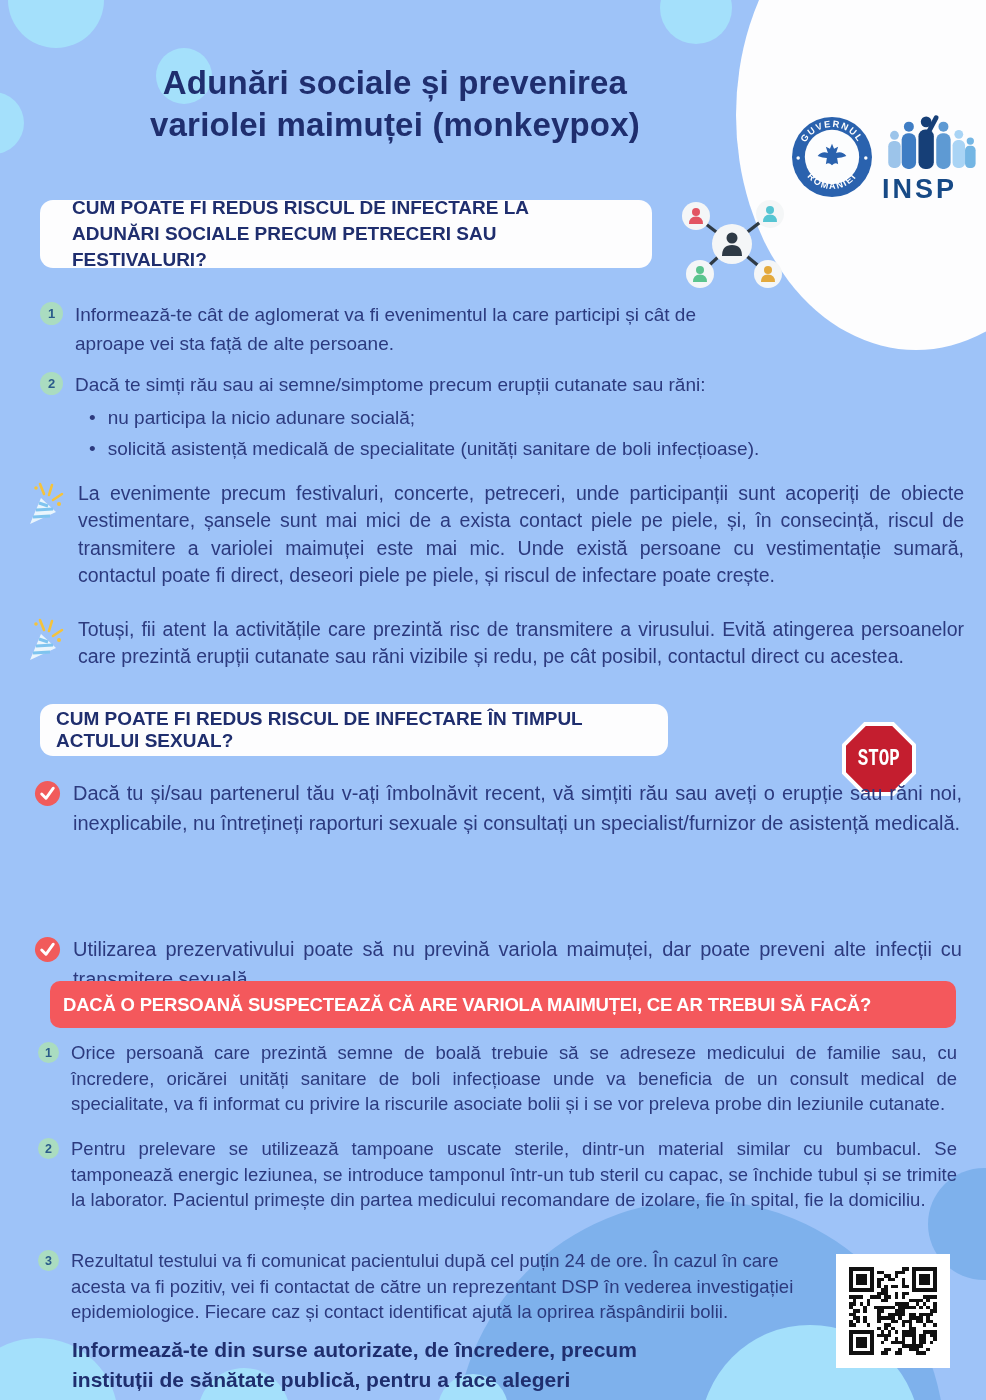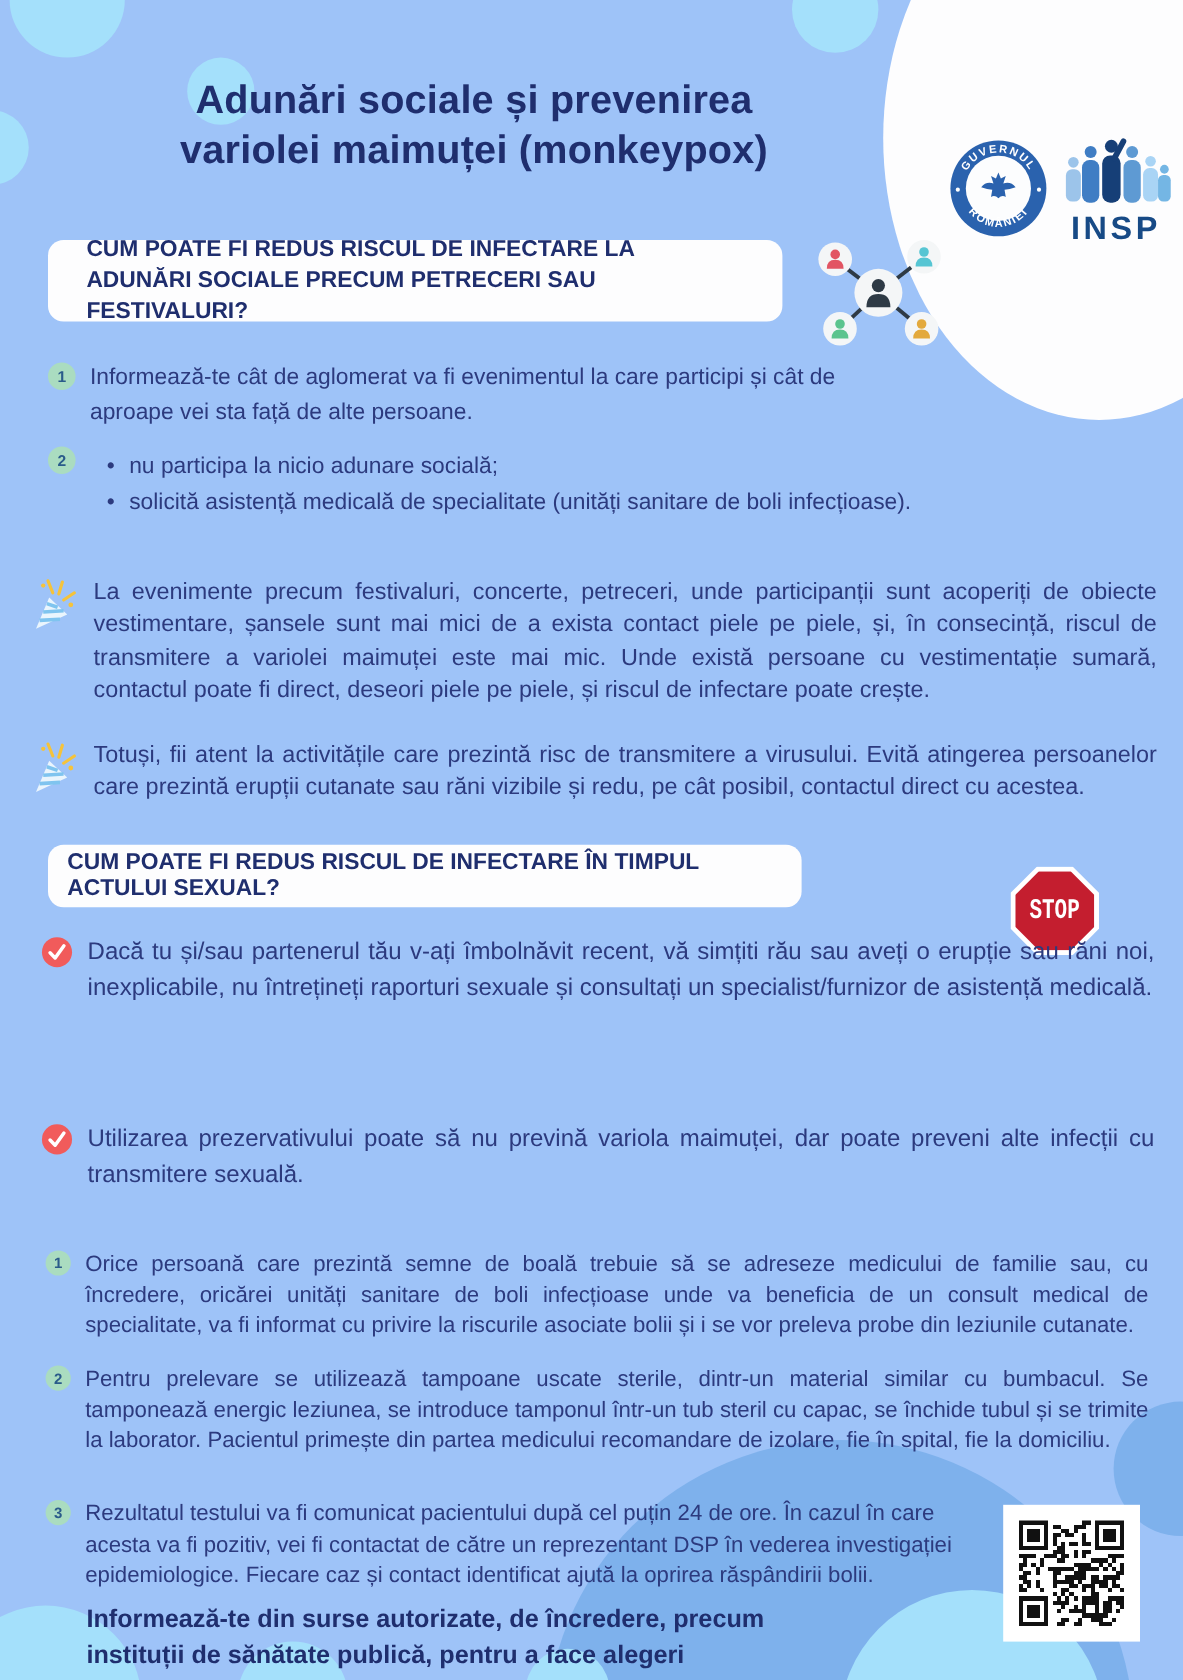--- a/index.html
+++ b/index.html
@@ -14,21 +14,21 @@
   .deco{position:absolute;border-radius:50%;}
   .deco.light{background:var(--circle-light);}
   .deco.med{background:var(--circle-med);}
 
   .white-blob{position:absolute;top:-120px;right:-110px;width:360px;height:470px;border-radius:50%;background:var(--box-white);}
 
   .title{position:absolute;top:62px;left:0;width:790px;text-align:center;
     font-size:33px;font-weight:700;line-height:1.28;color:var(--ink-dark);letter-spacing:.2px;}
 
   .gov-seal{position:absolute;top:116px;left:791px;width:82px;height:82px;}
-  .insp{position:absolute;top:112px;left:882px;width:96px;text-align:center;}
+  .insp{position:absolute;top:112px;left:882px;width:96px;}
   .insp-word{font-size:27px;font-weight:800;color:var(--insp-navy);letter-spacing:3px;margin-top:-2px;}
 
   .hbox{position:absolute;background:var(--box-white);border-radius:13px;color:var(--ink-dark);
     font-weight:700;display:flex;align-items:center;}
   .hbox1{top:200px;left:40px;width:612px;height:68px;padding:8px 32px;font-size:19px;line-height:1.38;}
   .hbox2{top:704px;left:40px;width:628px;height:52px;padding:0 16px;font-size:19px;}
 
   .net-icon{position:absolute;top:196px;left:672px;width:120px;height:96px;}
 
   .item{position:absolute;display:flex;align-items:flex-start;gap:12px;color:var(--ink-body);}
@@ -172,20 +172,21 @@
   </svg>
 
   <div class="item" style="top:300px;left:40px;width:700px;">
     <span class="numbadge">1</span>
     <div class="itext" style="max-width:648px;">Informează-te cât de aglomerat va fi evenimentul la care participi și cât de aproape vei sta față de alte persoane.</div>
   </div>
 
   <div class="item" style="top:370px;left:40px;width:900px;">
     <span class="numbadge">2</span>
     <div>
+      <div class="itext">Dacă te simți rău sau ai semne/simptome precum erupții cutanate sau răni:</div>
       <div class="bullets">
         <div class="bullet-row">
           <span class="bullet-dot">•</span>
           <span class="itext">nu participa la nicio adunare socială;</span>
         </div>
         <div class="bullet-row">
           <span class="bullet-dot">•</span>
           <span class="itext">solicită asistență medicală de specialitate (unități sanitare de boli infecțioase).</span>
         </div>
       </div>
@@ -248,20 +249,23 @@
   </div>
 
   <div class="chk-item" style="top:934px;left:34px;width:928px;">
     <svg class="chkbadge" viewBox="0 0 28 28">
       <circle cx="14" cy="14" r="13" fill="#F15B5B"></circle>
       <path d="M8,14.5 L12.4,19 L20,8.5" fill="none" stroke="#fff" stroke-width="3" stroke-linecap="round" stroke-linejoin="round"></path>
     </svg>
     <div class="ctext">Utilizarea prezervativului poate să nu prevină variola maimuței, dar poate preveni alte infecții cu transmitere sexuală.</div>
   </div>
 
+  <div class="redbox">
+    <span>DACĂ O PERSOANĂ SUSPECTEAZĂ CĂ ARE VARIOLA MAIMUȚEI, CE AR TREBUI SĂ FACĂ?</span>
+  </div>
 
   <div class="item s3" style="top:1040px;left:38px;width:920px;">
     <span class="numbadge">1</span>
     <div class="itext" style="width:886px;">Orice persoană care prezintă semne de boală trebuie să se adreseze medicului de familie sau, cu încredere, oricărei unități sanitare de boli infecțioase unde va beneficia de un consult medical de specialitate, va fi informat cu privire la riscurile asociate bolii și i se vor preleva probe din leziunile cutanate.</div>
   </div>
 
   <div class="item s3" style="top:1136px;left:38px;width:920px;">
     <span class="numbadge">2</span>
     <div class="itext" style="width:886px;">Pentru prelevare se utilizează tampoane uscate sterile, dintr-un material similar cu bumbacul. Se tamponează energic leziunea, se introduce tamponul într-un tub steril cu capac, se închide tubul și se trimite la laborator. Pacientul primește din partea medicului recomandare de izolare, fie în spital, fie la domiciliu.</div>
   </div>

